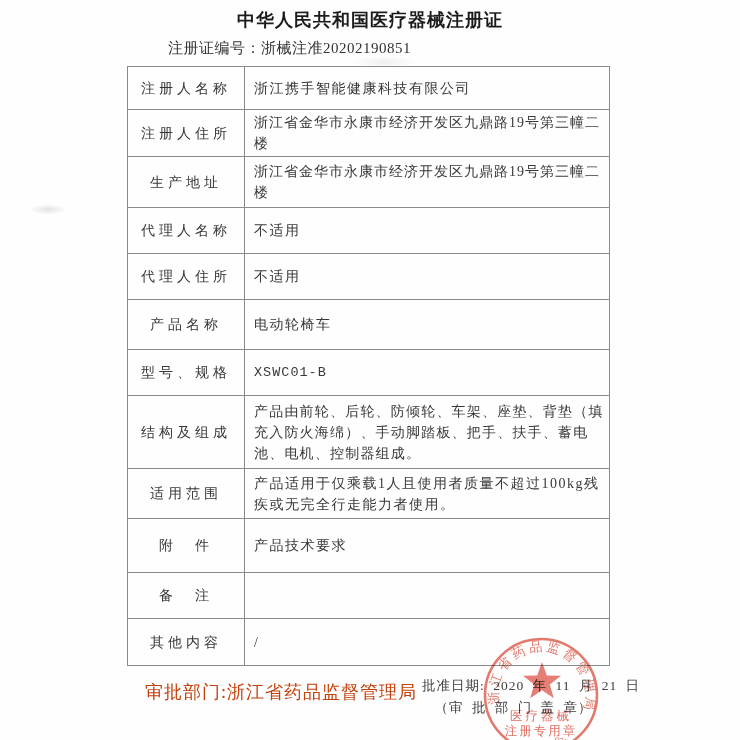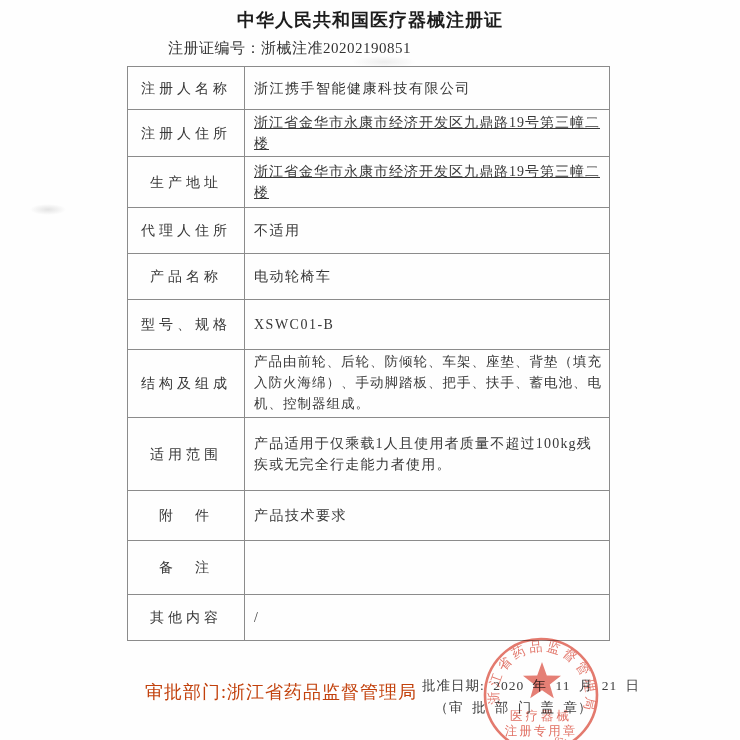--- a/index.html
+++ b/index.html
@@ -37,21 +37,21 @@
   tr:nth-child(3){height:51px}
   tr:nth-child(4){height:46px}
   tr:nth-child(5){height:46px}
   tr:nth-child(6){height:50px}
   tr:nth-child(7){height:46px}
   tr:nth-child(8){height:73px}
   tr:nth-child(9){height:50px}
   tr:nth-child(10){height:54px}
   tr:nth-child(11){height:46px}
   tr:nth-child(12){height:47px}
-  tr:nth-child(2) td.val, tr:nth-child(3) td.val{letter-spacing:1px;text-decoration:underline;}
+  tr:nth-child(2) td.val, tr:nth-child(3) td.val{letter-spacing:1px;}
   tr:nth-child(8) td.val{letter-spacing:1.2px;}
   tr:nth-child(7) td.val{font-family:"Liberation Mono","DejaVu Sans Mono",monospace;letter-spacing:1px;font-size:13.5px;}
   
   .dept{
     position:absolute;left:145px;top:680px;font-size:18px;color:#c2410c;
     letter-spacing:1px;white-space:nowrap;
   }
   .dates{
     position:absolute;left:422px;top:675px;width:183px;font-size:13.5px;
     color:#404040;text-align:center;line-height:22px;letter-spacing:1px;
@@ -87,20 +87,24 @@
         <td class="lbl">注册人名称</td>
         <td class="val">浙江携手智能健康科技有限公司</td>
       </tr>
       <tr>
         <td class="lbl">注册人住所</td>
         <td class="val">浙江省金华市永康市经济开发区九鼎路19号第三幢二楼</td>
       </tr>
       <tr>
         <td class="lbl">生产地址</td>
         <td class="val">浙江省金华市永康市经济开发区九鼎路19号第三幢二楼</td>
+      </tr>
+      <tr>
+        <td class="lbl">代理人名称</td>
+        <td class="val">不适用</td>
       </tr>
       <tr>
         <td class="lbl">代理人住所</td>
         <td class="val">不适用</td>
       </tr>
       <tr>
         <td class="lbl">产品名称</td>
         <td class="val">电动轮椅车</td>
       </tr>
       <tr>

